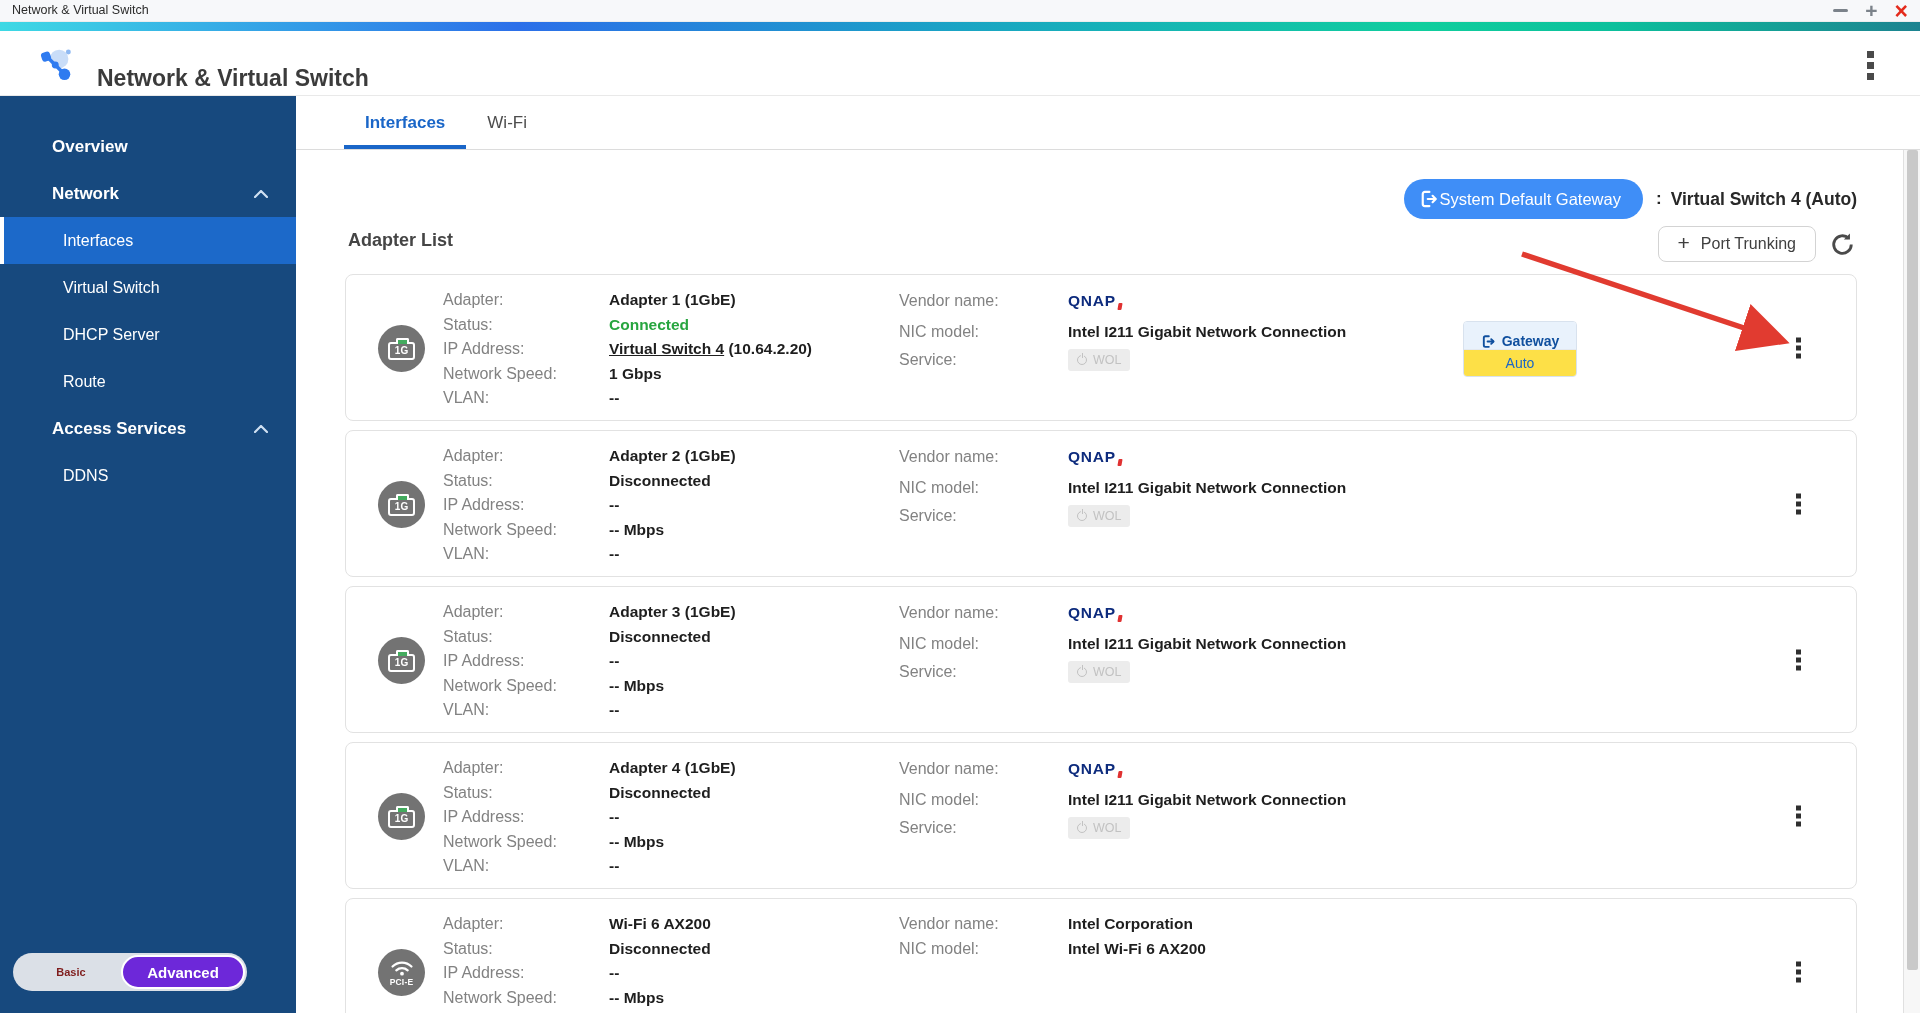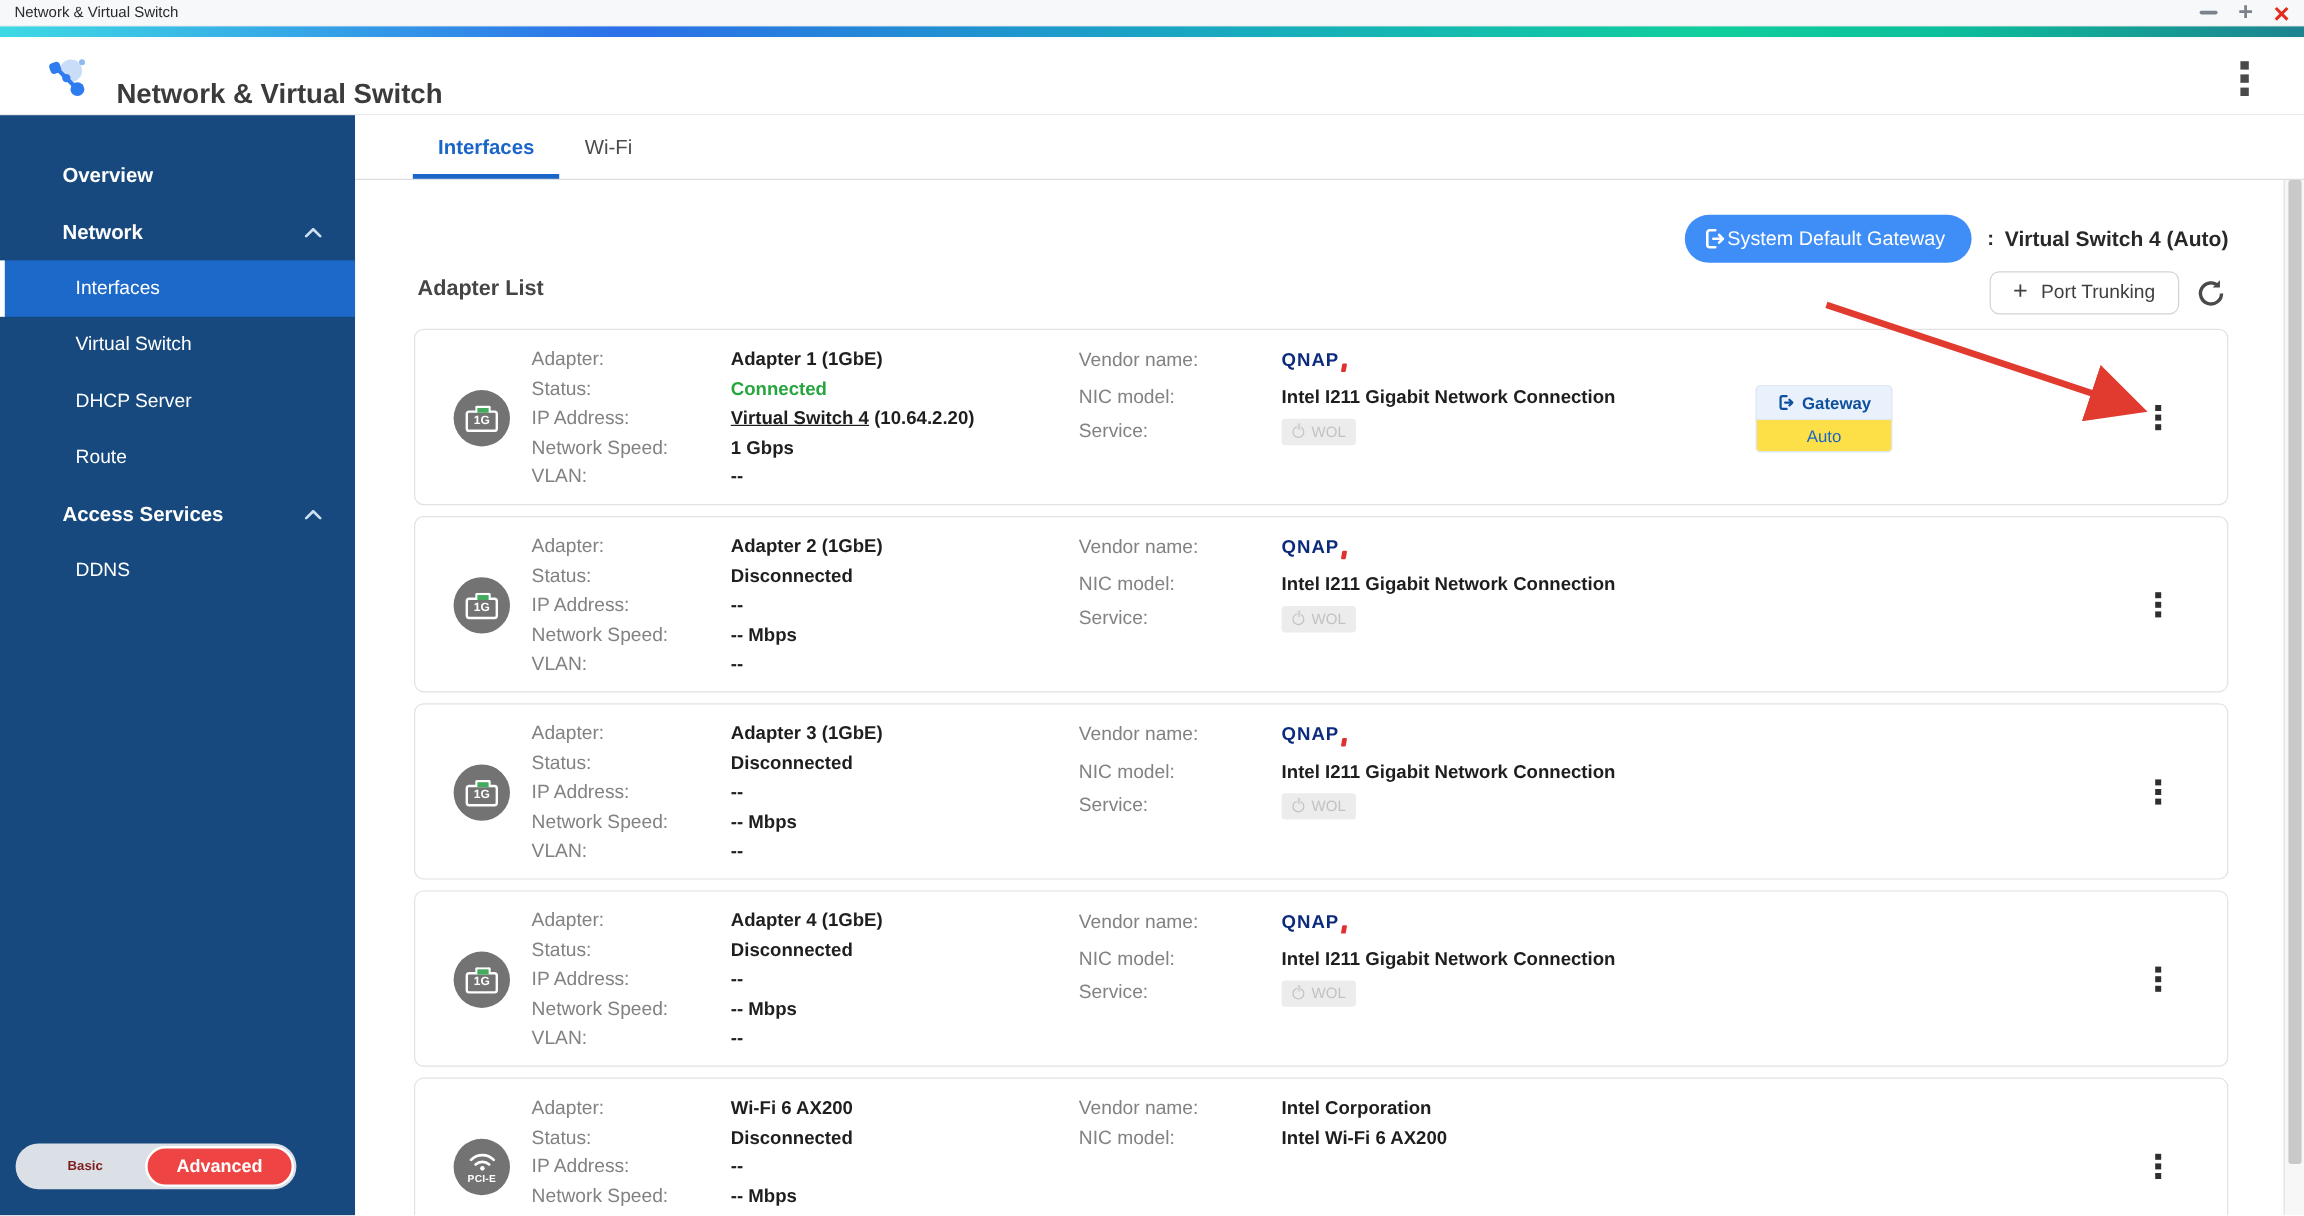--- a/index.html
+++ b/index.html
@@ -29,21 +29,21 @@
   .sidebar{position:absolute;left:0;top:96px;width:296px;height:917px;background:#17497e;}
   .snav-pad{height:27px;}
   .snav-item{height:47px;display:flex;align-items:center;color:#fff;position:relative;cursor:pointer;}
   .snav-item.top{padding-left:52px;font-size:17px;font-weight:700;}
   .snav-item.sub{padding-left:63px;font-size:16px;font-weight:400;}
   .snav-item.selected{background:#1c69c9;}
   .snav-item.selected::before{content:"";position:absolute;left:0;top:0;bottom:0;width:4px;background:#fff;}
   .chev{margin-left:auto;margin-right:28px;}
   .mode-toggle{position:absolute;left:13px;bottom:22px;width:234px;height:38px;background:#dbe0e7;border-radius:19px;}
   .opt-basic{position:absolute;left:0;top:0;width:116px;height:38px;display:flex;align-items:center;justify-content:center;color:#7f1d1d;font-weight:700;font-size:11px;cursor:pointer;}
-  .opt-adv{position:absolute;right:2px;top:2px;width:124px;height:34px;background:#ef4444;border:2px solid #fff;border-radius:17px;display:flex;align-items:center;justify-content:center;color:#fff;font-weight:700;font-size:15px;box-sizing:border-box;cursor:pointer;}
+  .opt-adv{position:absolute;right:2px;top:2px;width:124px;height:34px;background:#6d28d9;border:2px solid #fff;border-radius:17px;display:flex;align-items:center;justify-content:center;color:#fff;font-weight:700;font-size:15px;box-sizing:border-box;cursor:pointer;}
 
   
   .content{position:absolute;left:296px;top:96px;width:1624px;height:917px;background:#fff;}
   .tabbar{position:absolute;top:0;left:0;right:0;height:54px;border-bottom:1px solid #dcdcdc;display:flex;align-items:stretch;padding-left:48px;box-sizing:border-box;}
   .tab{display:flex;align-items:center;padding:0 21px;font-size:17px;color:#4c4c4c;position:relative;cursor:pointer;}
   .tab.active{color:#1a66c8;font-weight:700;}
   .tab.active::after{content:"";position:absolute;left:0;right:0;bottom:0;height:4px;background:#1a66c8;}
 
   .gwbar{position:absolute;top:83px;right:63px;display:flex;align-items:center;}
   .gw-pill{display:flex;align-items:center;height:40px;padding:0 22px 0 15px;background:#3f8ef7;border:none;border-radius:20px;color:#fff;font-size:16.5px;font-family:inherit;cursor:pointer;}
@@ -79,21 +79,21 @@
   .ip-link{text-decoration:underline;cursor:pointer;}
 
   .qnap{font-size:15.5px;font-weight:800;letter-spacing:.8px;color:#0d2b7d;display:flex;align-items:flex-end;}
   .qnap-tm{width:4px;height:7px;background:#e03131;margin-left:2px;margin-top:1px;transform:skewX(-10deg);border-radius:1px;}
 
   .wol{display:inline-flex;align-items:center;gap:6px;background:#ececec;border-radius:3px;padding:4px 9px;font-size:12.5px;color:#c2c2c2;font-weight:400;}
   .pwr{width:10px;height:10px;border:1.5px solid #c2c2c2;border-radius:50%;position:relative;display:inline-block;box-sizing:border-box;}
   .pwr::after{content:"";position:absolute;left:2.7px;top:-3px;width:1.8px;height:5px;background:#c2c2c2;border:1px solid #ececec;border-top:none;border-bottom:none;}
 
   .gw-box{position:absolute;left:1117px;top:46px;width:114px;border:1px solid #d8e2ee;border-radius:4px;overflow:hidden;background:#fff;box-sizing:border-box;}
-  .gw-box-top{height:27px;background:#e9f2fc;display:flex;align-items:center;justify-content:center;gap:6px;font-size:14px;font-weight:700;color:#0f4f9e;border-bottom:1px solid #e3e8ef;cursor:pointer;}
+  .gw-box-top{height:27px;background:#e9f2fc;display:flex;align-items:flex-end;justify-content:center;gap:6px;font-size:14px;font-weight:700;color:#0f4f9e;border-bottom:1px solid #e3e8ef;cursor:pointer;}
   .gw-box-bot{height:26px;display:flex;align-items:center;justify-content:center;font-size:14px;color:#1a66c8;cursor:pointer;background:#fde047;}
 
   .kebab{position:absolute;right:51px;top:50%;transform:translateY(-50%);display:flex;flex-direction:column;gap:3px;cursor:pointer;padding:4px;}
   .kebab i{width:5px;height:5px;background:#2f2f2f;display:block;}
 
   .red-arrow{position:absolute;left:1216px;top:150px;pointer-events:none;z-index:30;}
 
   .sb-track{position:absolute;right:0;top:54px;width:17px;height:863px;background:#f7f7f7;border-left:1px solid #e0e0e0;box-sizing:border-box;cursor:pointer;}
   .sb-thumb{position:absolute;left:3px;top:0;width:11px;height:820px;background:#c9c9c9;border-radius:2px;}
 </style>

